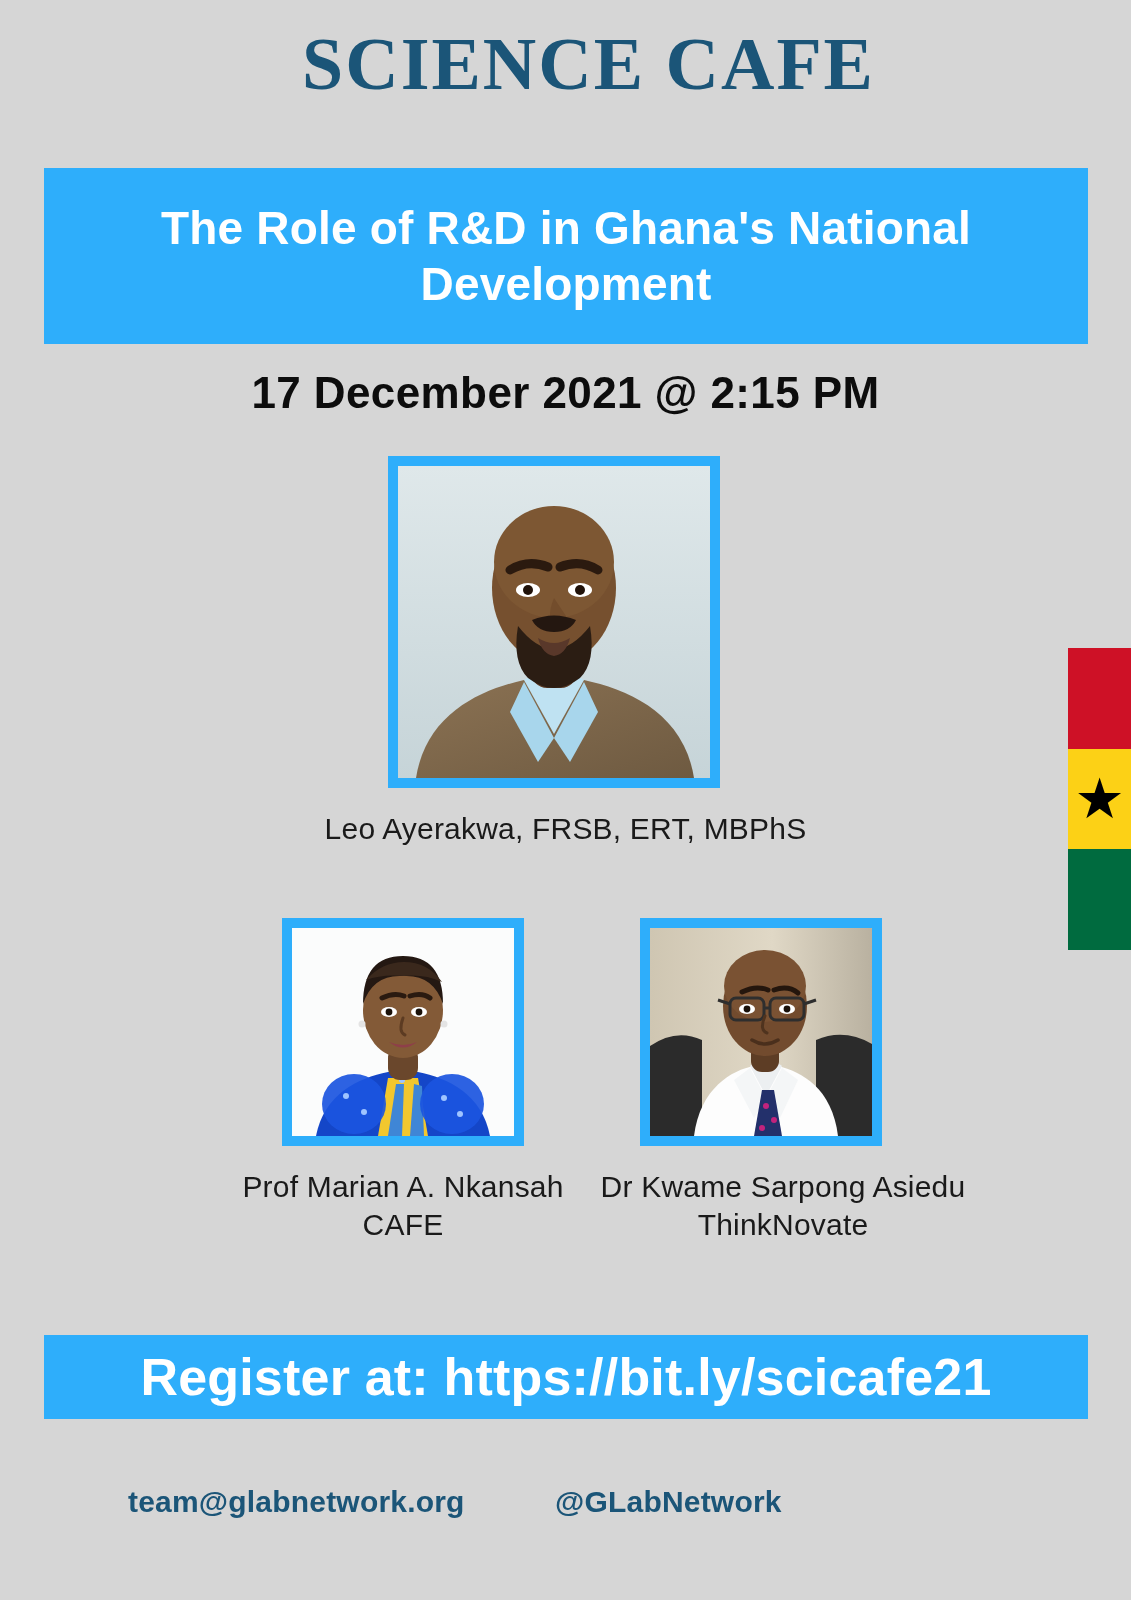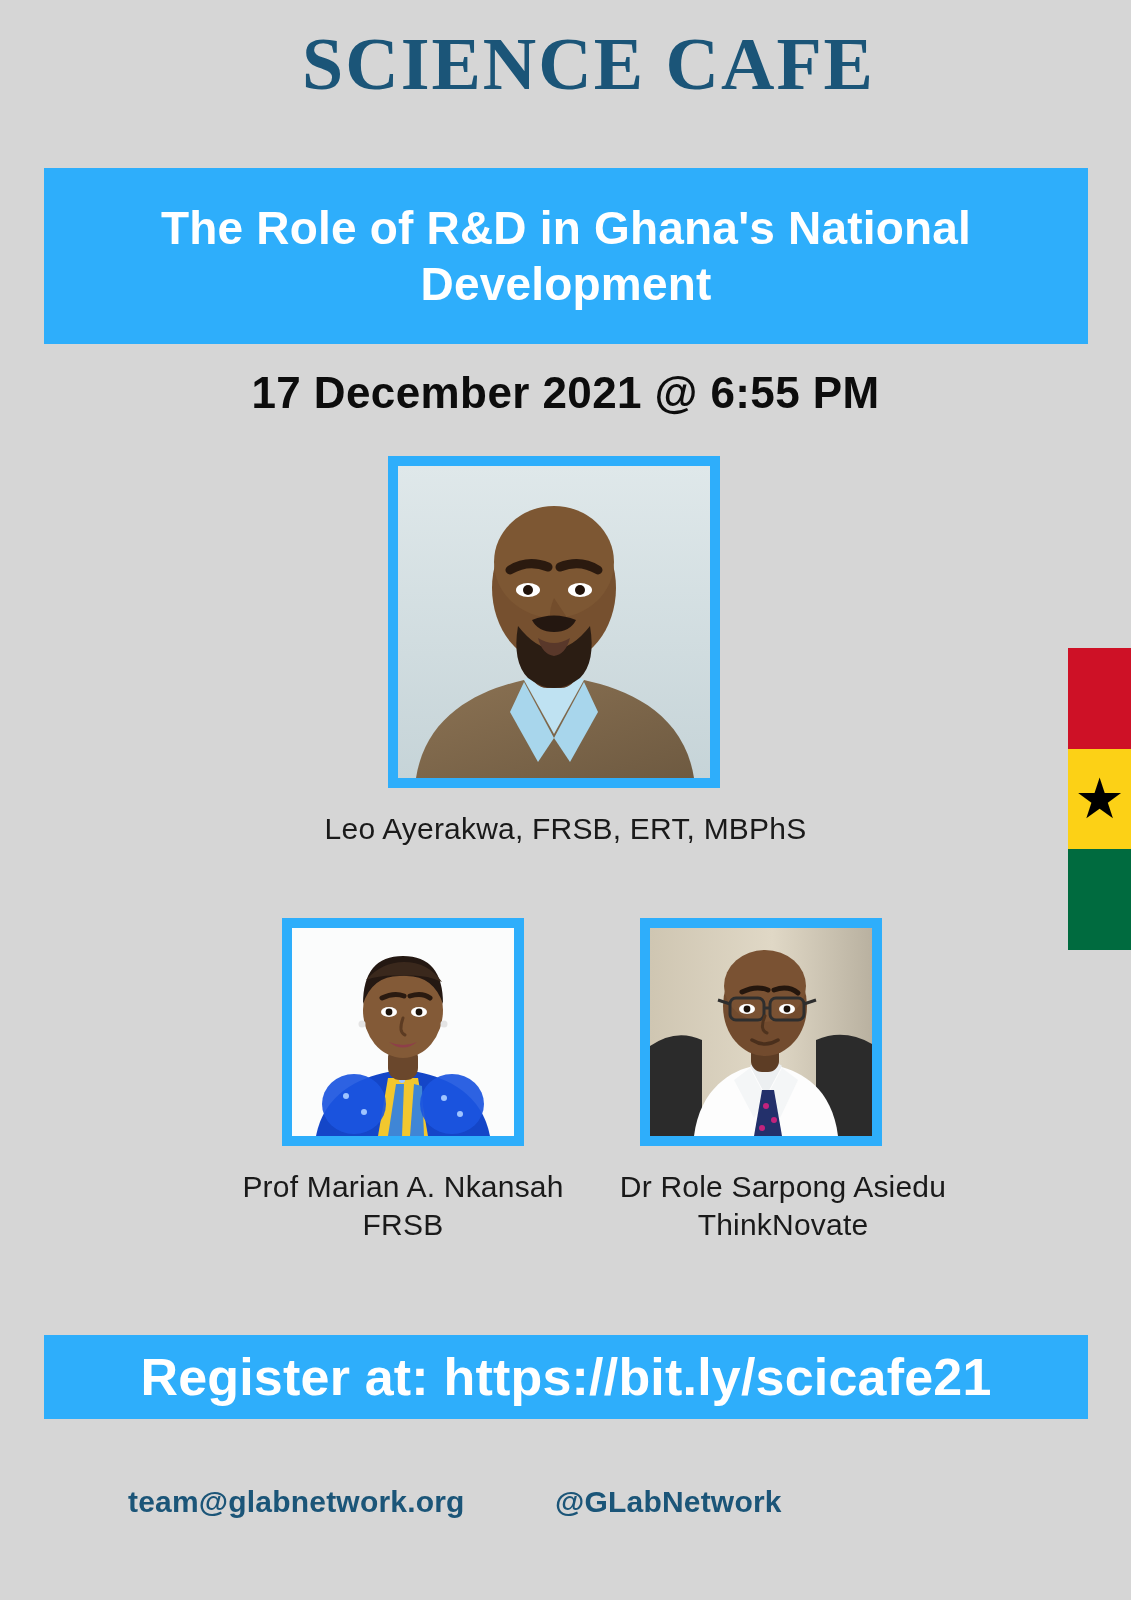--- a/index.html
+++ b/index.html
@@ -194,21 +194,21 @@
 <body>
 
 <div id="poster">
 
   <div class="poster-title">SCIENCE CAFE</div>
 
   <div class="topic-banner">
     <div class="topic-text">The Role of R&amp;D in Ghana's National Development</div>
   </div>
 
-  <div class="date-line">17 December 2021 @ 6:55 PM</div>
+  <div class="date-line">17 December 2021 @ 2:15 PM</div>
 
   <div class="photo-frame" id="frame-main">
     <div class="photo-inner">
       <svg viewBox="0 0 312 312" width="100%" height="100%" preserveAspectRatio="xMidYMid slice">
         <defs>
           <linearGradient id="bgMain" x1="0" y1="0" x2="0" y2="1">
             <stop offset="0%" stop-color="#dfe8ea"></stop>
             <stop offset="100%" stop-color="#c6d4d8"></stop>
           </linearGradient>
           <linearGradient id="jacketMain" x1="0" y1="0" x2="1" y2="1">
@@ -286,21 +286,21 @@
         <path d="M97 114 q14 11 28 0 q-14 6 -28 0 Z" fill="#8e3f49"></path>
 
         <circle cx="70" cy="96" r="3.5" fill="#e4e4e4"></circle>
         <circle cx="152" cy="96" r="3.5" fill="#e4e4e4"></circle>
       </svg>
     </div>
   </div>
 
   <div class="caption" id="caption-left">
     <div>Prof Marian A. Nkansah</div>
-    <div>FRSB</div>
+    <div>CAFE</div>
   </div>
 
   <div class="photo-frame" id="frame-right">
     <div class="photo-inner">
       <svg viewBox="0 0 222 208" width="100%" height="100%" preserveAspectRatio="xMidYMid slice">
         <defs>
           <linearGradient id="bgRight" x1="0" y1="0" x2="1" y2="0">
             <stop offset="0%" stop-color="#cfc6b2"></stop>
             <stop offset="55%" stop-color="#e0d8c6"></stop>
             <stop offset="100%" stop-color="#b9b1a0"></stop>
@@ -341,21 +341,21 @@
         <circle cx="97" cy="81" r="3.4" fill="#1a110a"></circle>
         <circle cx="137" cy="81" r="3.4" fill="#1a110a"></circle>
 
         <path d="M115 88 q-6 14 2 17" stroke="#4f331e" stroke-width="3" fill="none" stroke-linecap="round"></path>
         <path d="M102 112 q13 8 26 0" stroke="#4a2f1c" stroke-width="3.5" fill="none" stroke-linecap="round"></path>
       </svg>
     </div>
   </div>
 
   <div class="caption" id="caption-right">
-    <div>Dr Role Sarpong Asiedu</div>
+    <div>Dr Kwame Sarpong Asiedu</div>
     <div>ThinkNovate</div>
   </div>
 
   <div id="ghana-flag">
     <div class="flag-band flag-red"></div>
     <div class="flag-band flag-gold"></div>
     <div class="flag-band flag-green"></div>
     <div class="flag-star">★</div>
   </div>
 

